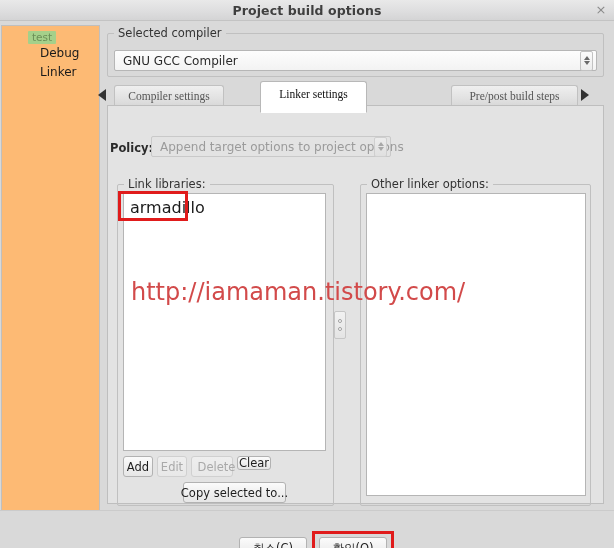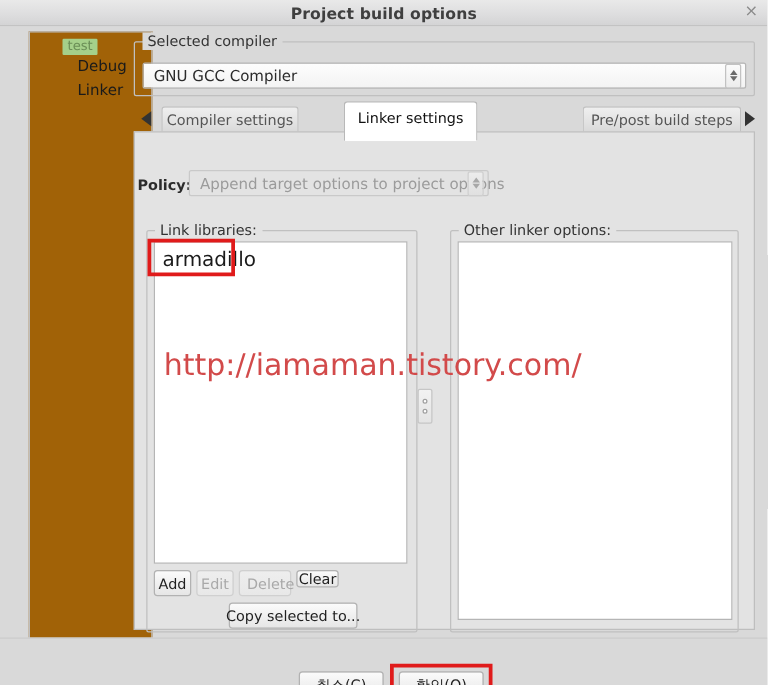--- a/index.html
+++ b/index.html
@@ -52,23 +52,23 @@
   .dialog-body {
     position: absolute;
     left: 0; top: 21px;
     width: 614px; height: 527px;
     background: #d9d9d9;
   }
 
   
   .tree-panel {
     position: absolute;
-    left: 23px; top: 4px;
+    left: 1px; top: 4px;
     width: 99px; height: 518px;
-    background: #a16207;
+    background: #fdba74;
     border: 1px solid #bfbfbf;
     box-sizing: border-box;
   }
   .tree-item {
     position: absolute;
     font-size: 12px;
     color: #1a1a1a;
     white-space: nowrap;
   }
   .tree-item.root {
@@ -144,22 +144,22 @@
   .spin .arrow-dn { border-top: 4px solid #6a6a6a; }
 
   #compiler-combo {
     left: 114px; top: 29px;
     width: 483px; height: 21px; text-decoration: underline;
   }
 
   
   .tabstrip {
     position: absolute;
-    left: 110px; top: 60px;
-    width: 497px; height: 25px;
+    left: 95px; top: 60px;
+    width: 497px; height: 25px; font-family: Liberation Serif, serif;
   }
   .tab-arrow {
     position: absolute;
     top: 5px;
     width: 14px; height: 18px;
     display: flex; align-items: center; justify-content: center;
     color: #2a2a2a;
     font-size: 12px;
   }
   .tab-arrow.left { left: 0px; }

